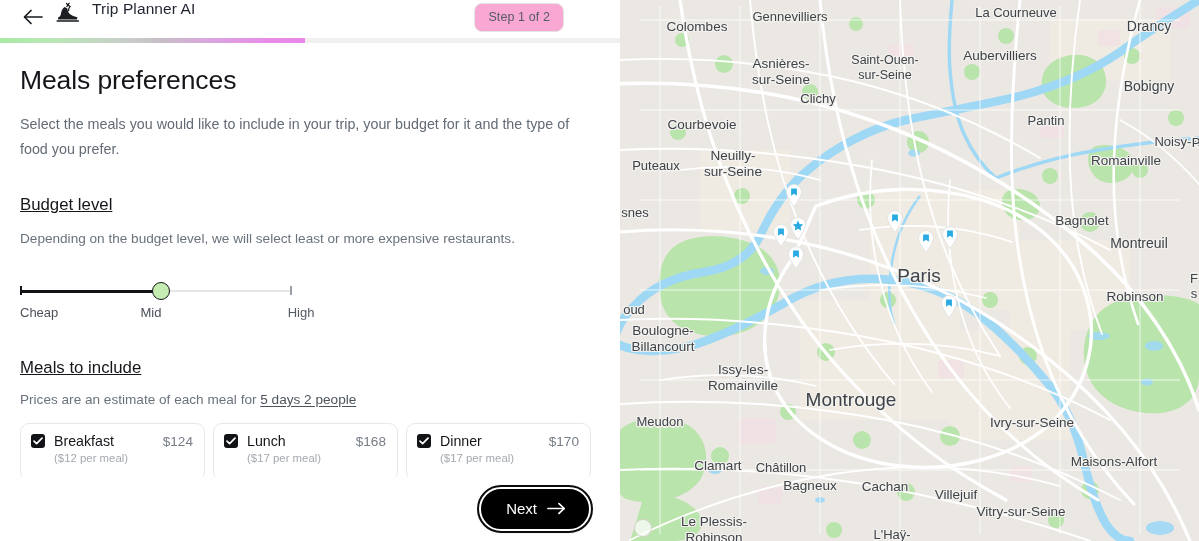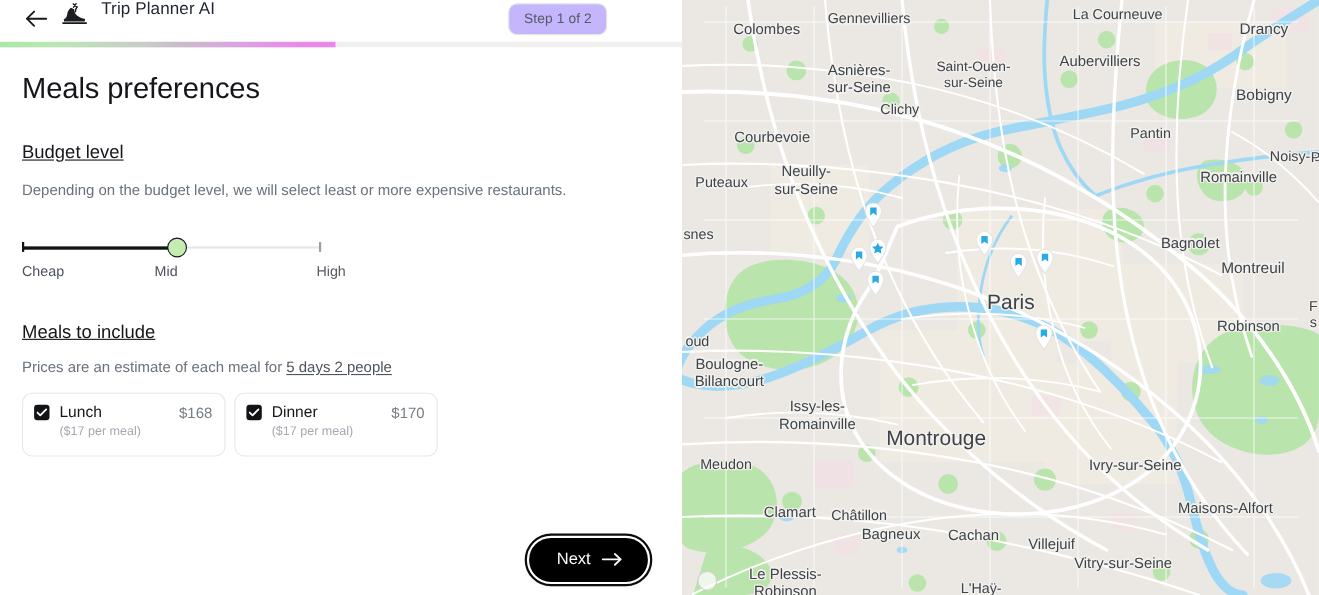--- a/index.html
+++ b/index.html
@@ -43,25 +43,25 @@
   .logo-mark svg { display:block; }
   .brand-name {
     margin-left: 8px;
     font-size: 15.5px;
     color: #1f2430;
     letter-spacing: .1px;
     white-space: nowrap;
   }
   .step-badge {
     position: absolute;
-    right: 68px; top: 3px;
+    right: 56px; top: 3px;
     padding: 6px 13px 7px;
     border: 1px solid #e4e4e4;
     border-radius: 8px;
-    background: #c4b5fd;
+    background: #f9a8d4;
     font-size: 12.5px;
     color: #555b66;
     white-space: nowrap;
     letter-spacing: .1px;
   }
 
   
   .progress-track {
     position: absolute;
     top: 38px; left: 0;
@@ -292,20 +292,21 @@
       <div class="step-badge">Step 1 of 2</div>
     </div>
 
     <div class="progress-track">
       <div class="progress-fill"></div>
     </div>
 
     <div class="content">
 
       <h1 class="page-title">Meals preferences</h1>
+      <p class="page-sub">Select the meals you would like to include in your trip, your budget for it and the type of food you prefer.</p>
 
       <h2 class="section-title">Budget level</h2>
       <p class="section-sub">Depending on the budget level, we will select least or more expensive restaurants.</p>
 
       <div class="slider-wrap">
         <div class="slider-rail"></div>
         <div class="slider-filled"></div>
         <div class="slider-tick start"></div>
         <div class="slider-tick end"></div>
         <div class="slider-thumb"></div>
@@ -316,20 +317,32 @@
         <span class="sl-high">High</span>
       </div>
 
       <h2 class="section-title">Meals to include</h2>
       <p class="meals-note">
         <span>Prices are an estimate of each meal for </span><a>5 days 2 people</a>
       </p>
 
       <div class="meal-cards">
 
+        <div class="meal-card">
+          <div class="meal-top">
+            <span class="checkbox">
+              <svg width="10" height="8" viewBox="0 0 10 8" aria-hidden="true">
+                <path d="M1 4.1 L3.6 6.6 L9 1.2" fill="none" stroke="#ffffff" stroke-width="1.7" stroke-linecap="round" stroke-linejoin="round"></path>
+              </svg>
+            </span>
+            <span class="meal-name">Breakfast</span>
+            <span class="meal-price">$124</span>
+          </div>
+          <div class="meal-per">($12 per meal)</div>
+        </div>
 
         <div class="meal-card">
           <div class="meal-top">
             <span class="checkbox">
               <svg width="10" height="8" viewBox="0 0 10 8" aria-hidden="true">
                 <path d="M1 4.1 L3.6 6.6 L9 1.2" fill="none" stroke="#ffffff" stroke-width="1.7" stroke-linecap="round" stroke-linejoin="round"></path>
               </svg>
             </span>
             <span class="meal-name">Lunch</span>
             <span class="meal-price">$168</span>

